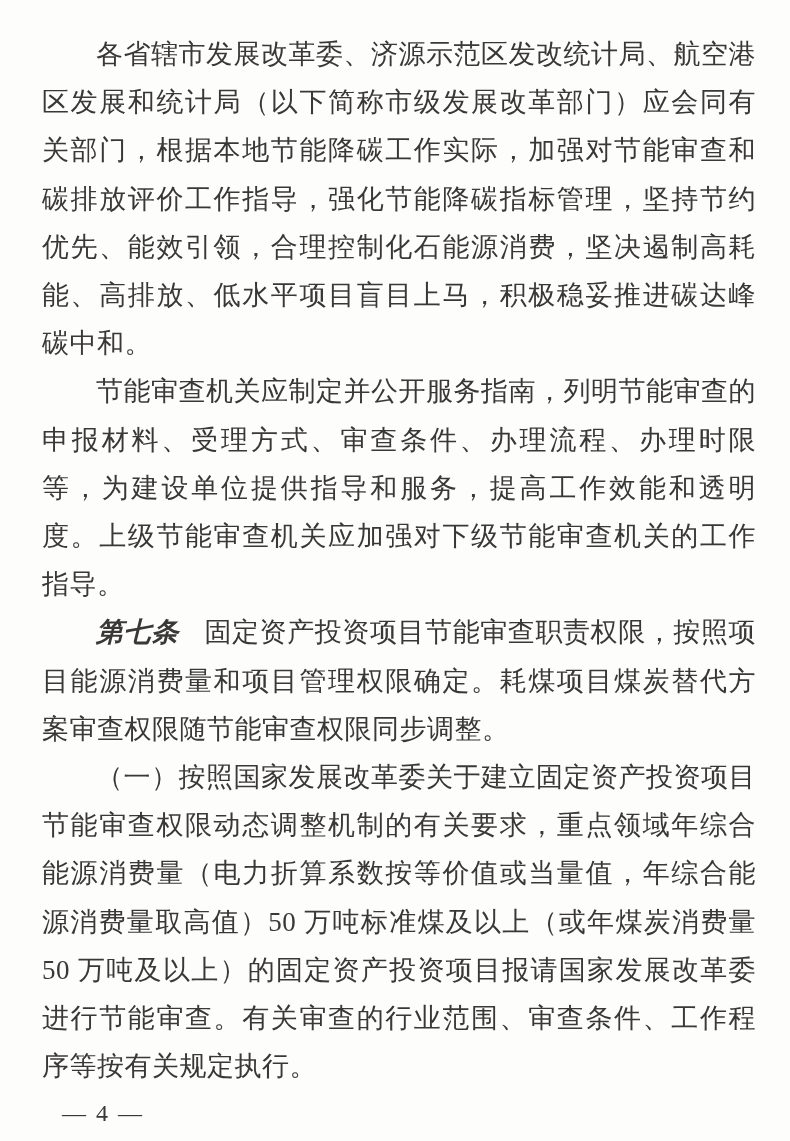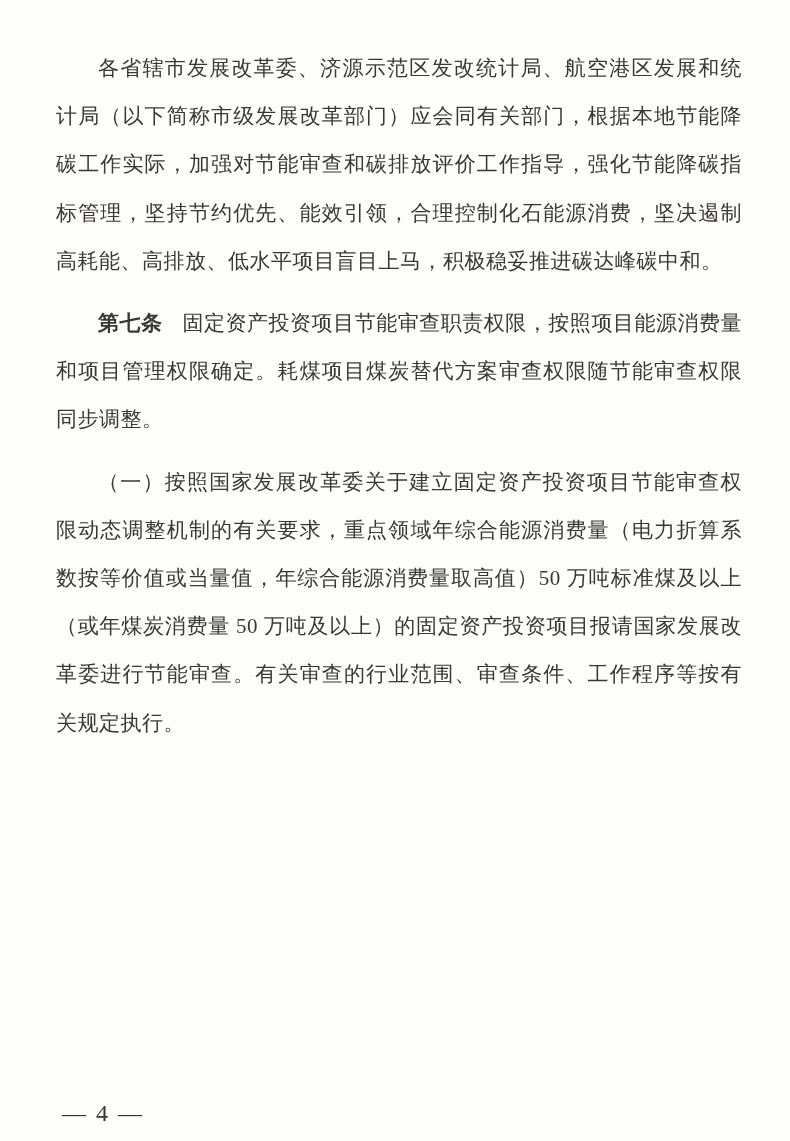--- a/index.html
+++ b/index.html
@@ -17,47 +17,49 @@
     font-family: "Liberation Serif", "DejaVu Serif", serif;
   }
   .doc-body {
     position: absolute;
     top: 30px;
     left: 42px;
     width: 714px;
     color: #3a3836;
   }
   .doc-body p {
-    margin: 14px;
+    margin: 0;
     padding: 0;
-    font-size: 21px;
+    font-size: 27px;
     line-height: 48.2px;
     text-indent: 2em;
     text-align: justify;
     text-justify: inter-ideograph;
     letter-spacing: 0.5px;
     word-break: break-all;
   }
   .clause-lead {
     font-weight: bold;
     font-family: "Liberation Sans", "DejaVu Sans", sans-serif;
     margin-right: 0.95em;
+    font-style: italic;
   }
   .page-number {
     position: absolute;
     left: 62px;
     bottom: 14px;
     font-size: 24px;
     letter-spacing: 2px;
     color: #3a3836;
   }
 </style>
 </head>
 <body>
 
 <div class="page">
   <div class="doc-body">
     <p><span>各省辖市发展改革委、济源示范区发改统计局、航空港区发展和统计局（以下简称市级发展改革部门）应会同有关部门，根据本地节能降碳工作实际，加强对节能审查和碳排放评价工作指导，强化节能降碳指标管理，坚持节约优先、能效引领，合理控制化石能源消费，坚决遏制高耗能、高排放、低水平项目盲目上马，积极稳妥推进碳达峰碳中和。</span></p>
+    <p><span>节能审查机关应制定并公开服务指南，列明节能审查的申报材料、受理方式、审查条件、办理流程、办理时限等，为建设单位提供指导和服务，提高工作效能和透明度。上级节能审查机关应加强对下级节能审查机关的工作指导。</span></p>
     <p><span class="clause-lead">第七条</span><span>固定资产投资项目节能审查职责权限，按照项目能源消费量和项目管理权限确定。耗煤项目煤炭替代方案审查权限随节能审查权限同步调整。</span></p>
     <p><span>（一）按照国家发展改革委关于建立固定资产投资项目节能审查权限动态调整机制的有关要求，重点领域年综合能源消费量（电力折算系数按等价值或当量值，年综合能源消费量取高值）50 万吨标准煤及以上（或年煤炭消费量 50 万吨及以上）的固定资产投资项目报请国家发展改革委进行节能审查。有关审查的行业范围、审查条件、工作程序等按有关规定执行。</span></p>
   </div>
   <div class="page-number">— 4 —</div>
 </div>
 
 </body></html>

